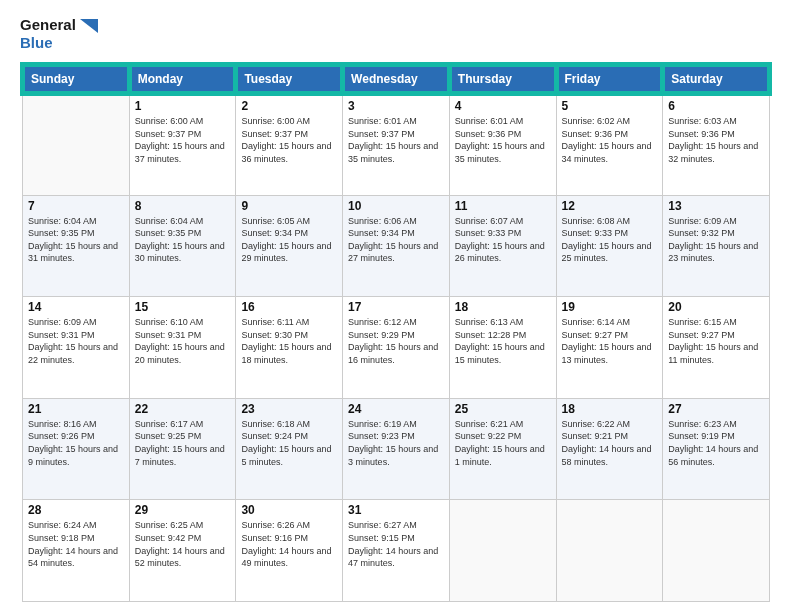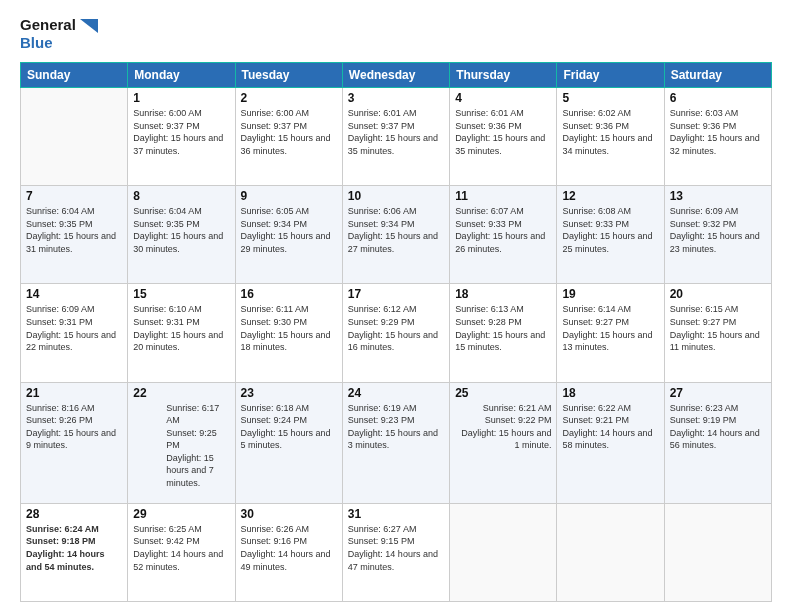--- a/index.html
+++ b/index.html
@@ -47,21 +47,21 @@
       border-collapse: collapse;
       flex: 1;
     }
     .calendar th {
       background: #2a6db5;
       color: #fff;
       font-size: 12px;
       font-weight: bold;
       padding: 5px 6px;
       text-align: left;
-      border: 1px solid #14b8a6;
+      border: 5px solid #14b8a6;
     }
     .calendar td {
       border: 1px solid #ccc;
       vertical-align: top;
       padding: 3px 5px;
       width: calc(100% / 7);
       font-size: 9.5px;
       color: #333;
       background: #fff;
       height: 90px;
@@ -222,21 +222,21 @@
           </td>
           <td>
             <div class="day-number">17</div>
             <div class="day-info" style="white-space: pre-line;">Sunrise: 6:12 AM
 Sunset: 9:29 PM
 Daylight: 15 hours and 16 minutes.</div>
           </td>
           <td>
             <div class="day-number">18</div>
             <div class="day-info" style="white-space: pre-line;">Sunrise: 6:13 AM
-Sunset: 9:28 PM
+Sunset: 12:28 PM
 Daylight: 15 hours and 15 minutes.</div>
           </td>
           <td>
             <div class="day-number">19</div>
             <div class="day-info" style="white-space: pre-line;">Sunrise: 6:14 AM
 Sunset: 9:27 PM
 Daylight: 15 hours and 13 minutes.</div>
           </td>
           <td>
             <div class="day-number">20</div>
@@ -247,59 +247,59 @@
         </tr>
         <tr class="row-shade">
           <td>
             <div class="day-number">21</div>
             <div class="day-info" style="white-space: pre-line;">Sunrise: 8:16 AM
 Sunset: 9:26 PM
 Daylight: 15 hours and 9 minutes.</div>
           </td>
           <td>
             <div class="day-number">22</div>
-            <div class="day-info" style="white-space: pre-line; margin-left: 33px;">Sunrise: 6:17 AM
+            <div class="day-info" style="white-space: pre-line;">Sunrise: 6:17 AM
 Sunset: 9:25 PM
 Daylight: 15 hours and 7 minutes.</div>
           </td>
           <td>
             <div class="day-number">23</div>
             <div class="day-info" style="white-space: pre-line;">Sunrise: 6:18 AM
 Sunset: 9:24 PM
 Daylight: 15 hours and 5 minutes.</div>
           </td>
           <td>
             <div class="day-number">24</div>
             <div class="day-info" style="white-space: pre-line;">Sunrise: 6:19 AM
 Sunset: 9:23 PM
 Daylight: 15 hours and 3 minutes.</div>
           </td>
           <td>
             <div class="day-number">25</div>
-            <div class="day-info" style="white-space: pre-line; text-align: right;">Sunrise: 6:21 AM
+            <div class="day-info" style="white-space: pre-line;">Sunrise: 6:21 AM
 Sunset: 9:22 PM
 Daylight: 15 hours and 1 minute.</div>
           </td>
           <td>
             <div class="day-number">18</div>
             <div class="day-info" style="white-space: pre-line;">Sunrise: 6:22 AM
 Sunset: 9:21 PM
 Daylight: 14 hours and 58 minutes.</div>
           </td>
           <td>
             <div class="day-number">27</div>
             <div class="day-info" style="white-space: pre-line;">Sunrise: 6:23 AM
 Sunset: 9:19 PM
 Daylight: 14 hours and 56 minutes.</div>
           </td>
         </tr>
         <tr>
           <td>
             <div class="day-number">28</div>
-            <div class="day-info" style="white-space: pre-line; font-weight: bold;">Sunrise: 6:24 AM
+            <div class="day-info" style="white-space: pre-line;">Sunrise: 6:24 AM
 Sunset: 9:18 PM
 Daylight: 14 hours and 54 minutes.</div>
           </td>
           <td>
             <div class="day-number">29</div>
             <div class="day-info" style="white-space: pre-line;">Sunrise: 6:25 AM
 Sunset: 9:42 PM
 Daylight: 14 hours and 52 minutes.</div>
           </td>
           <td>

